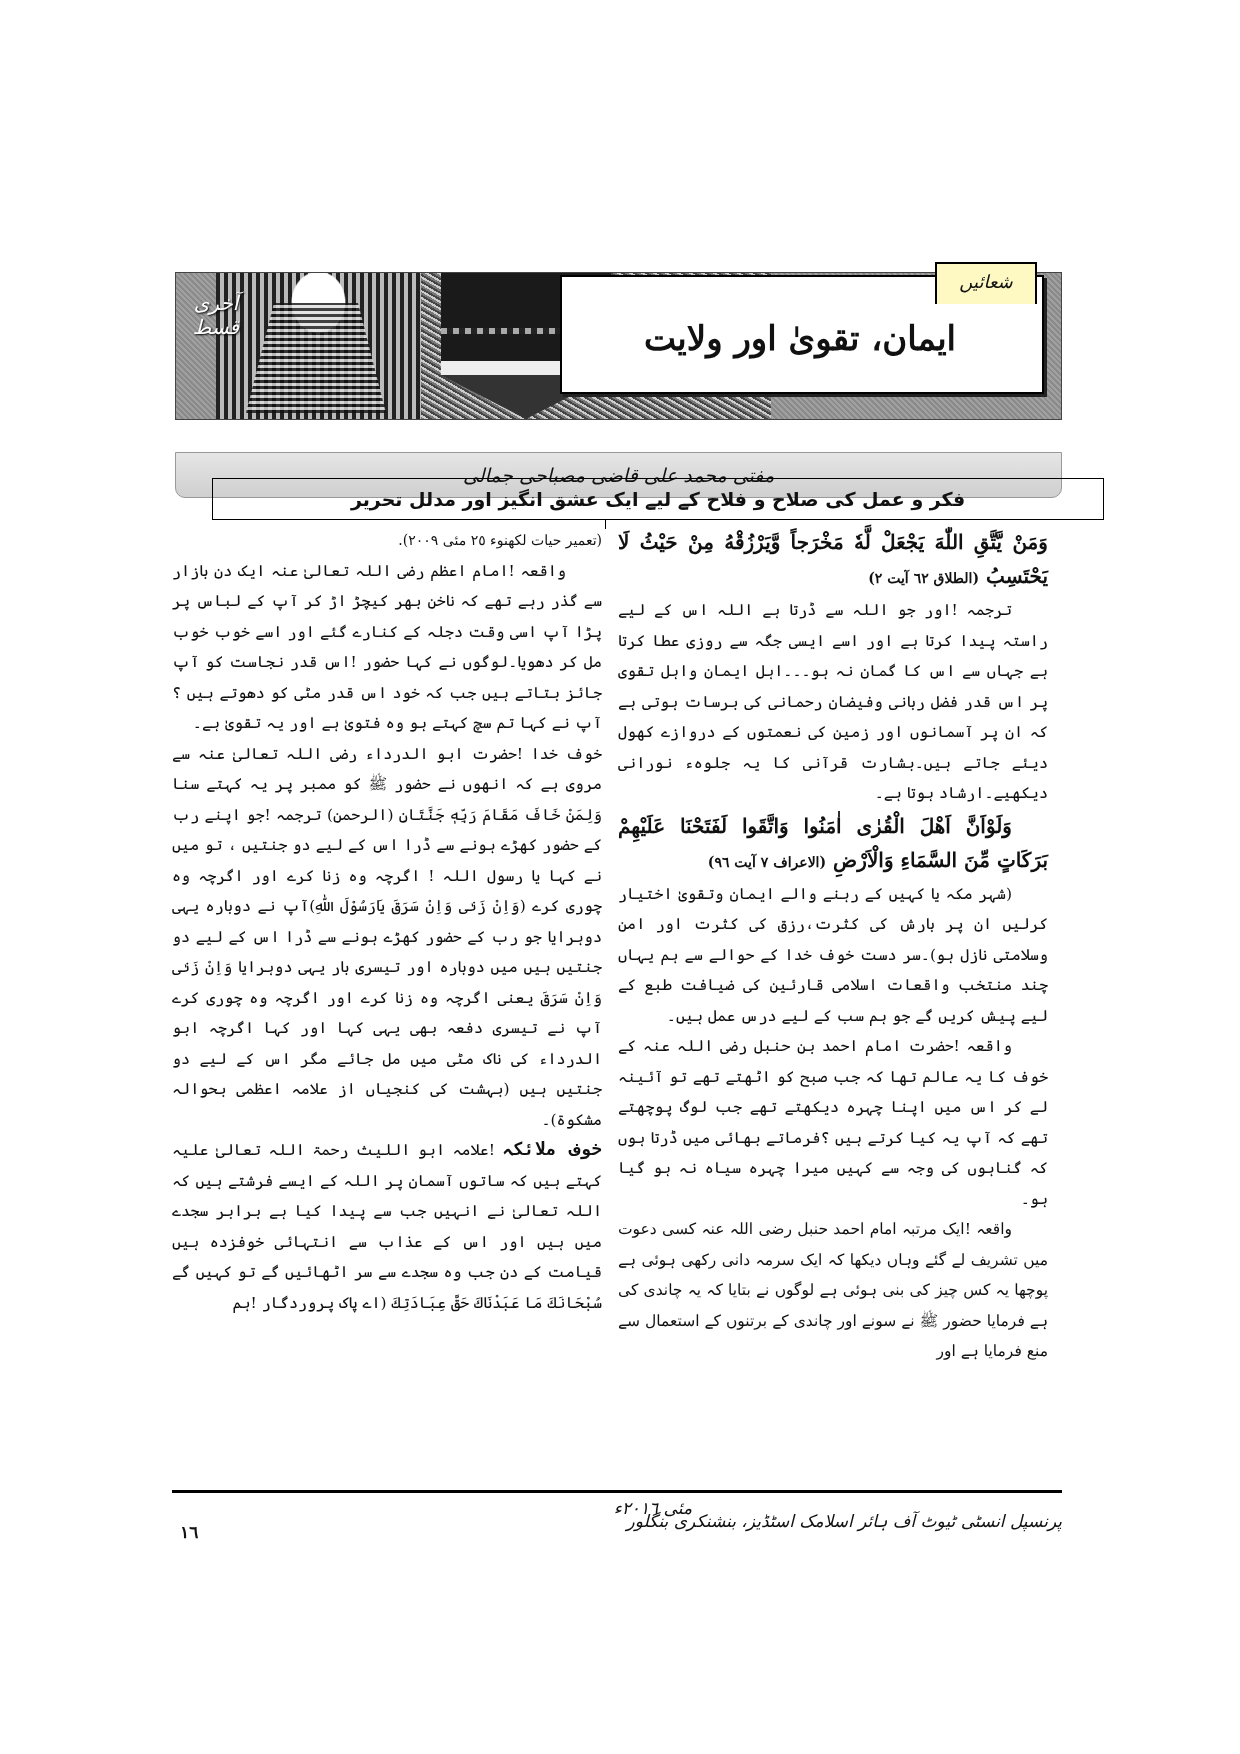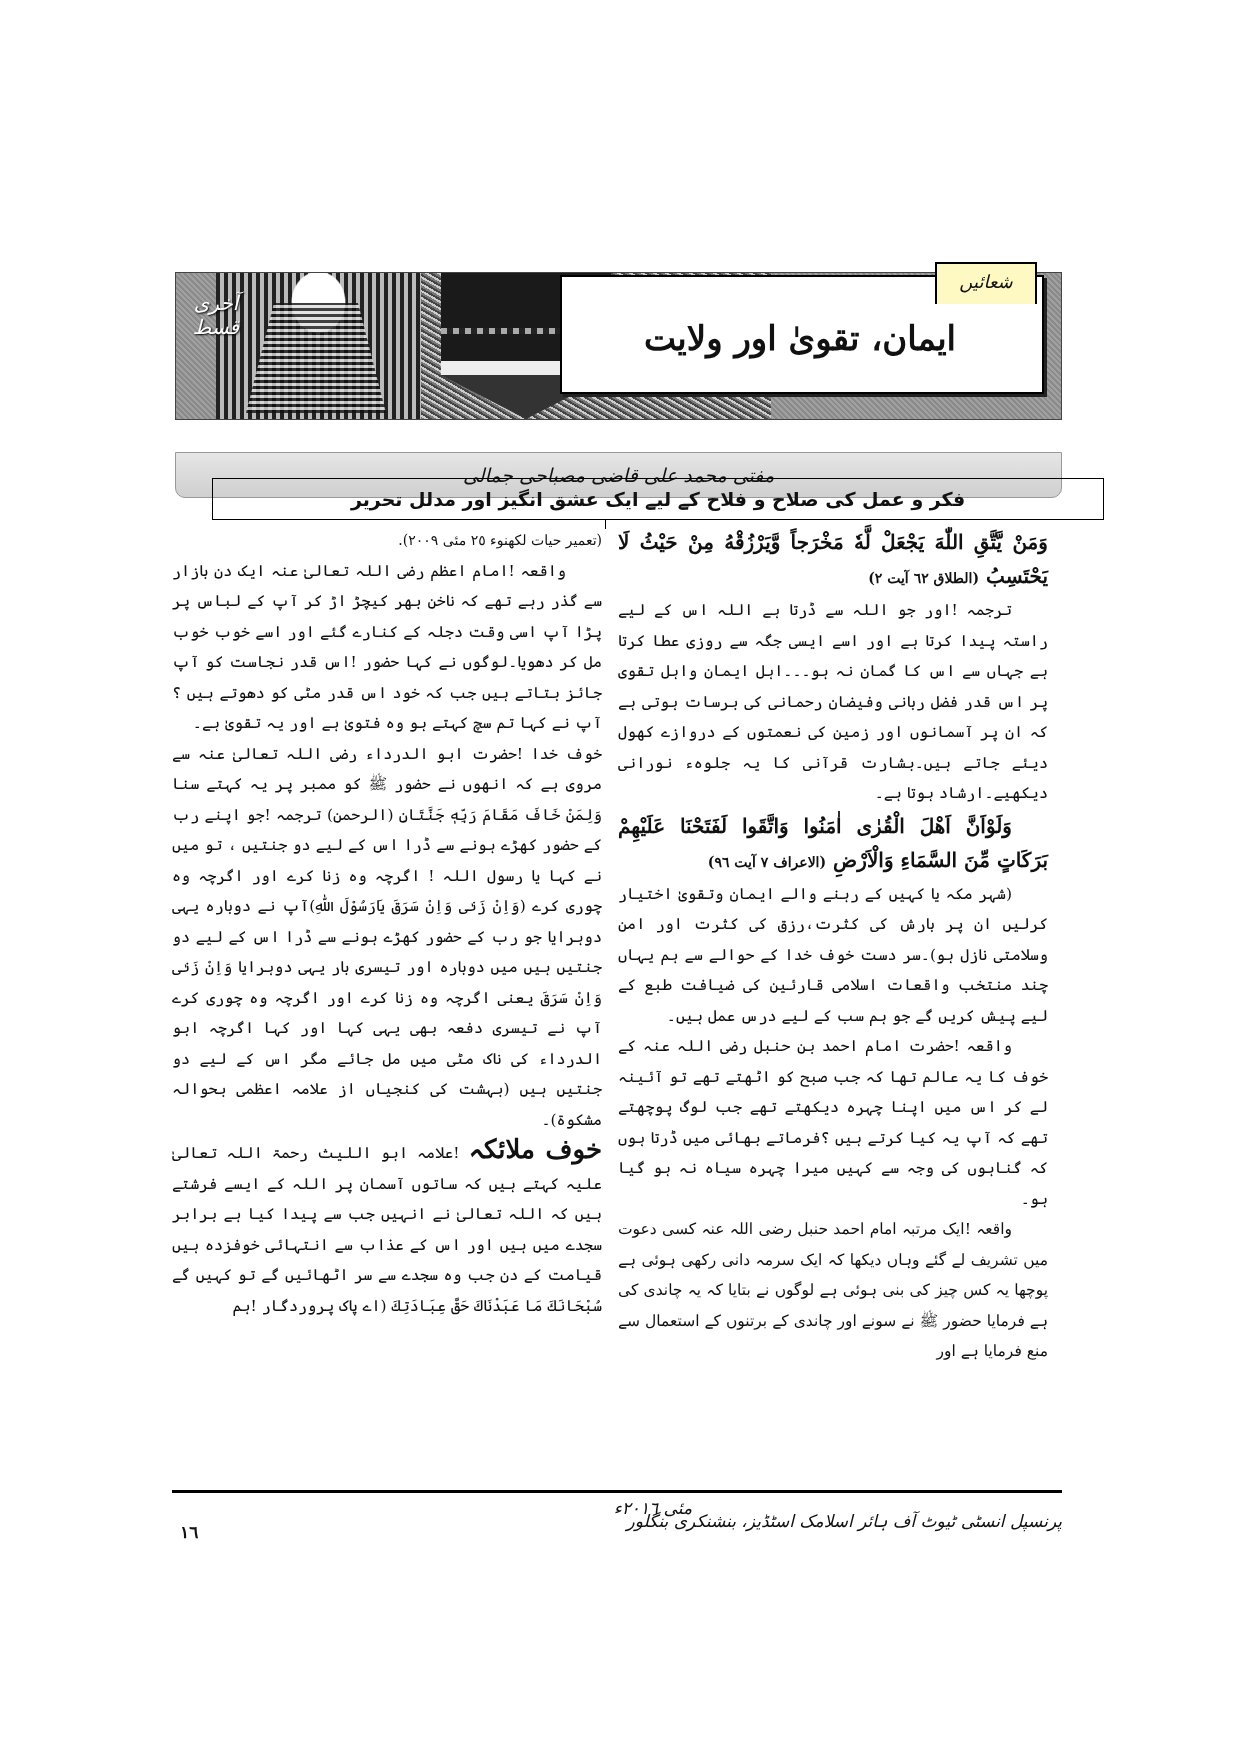--- a/index.html
+++ b/index.html
@@ -48,21 +48,21 @@
   .col { position: absolute; top: 525px; width: 430px; direction: rtl; text-align: justify;
          font-family: "DejaVu Serif", serif; font-size: 15.5px; line-height: 30.5px; }
   .col-right { left: 618px; }
   .col-left  { left: 172px; }
   .divider { position: absolute; left: 605px; top: 519px; width: 1px; height: 10px; background: #000; }
 
   .p { margin: 0; }
   .indent { text-indent: 36px; }
   .verse { font-size: 20px; font-weight: bold; line-height: 34px; letter-spacing: 0.3px; }
   .ref { font-size: 14px; }
-  .heading-big { font-family: Liberation Serif, serif; font-weight: bold; font-size: 26px; margin-top: 36px; }
+  .heading-big { font-family: Liberation Mono, monospace; font-weight: bold; font-size: 18px; margin-top: 36px; }
 
   .footer-rule { position: absolute; left: 172px; top: 1490px; width: 890px; height: 3px; background: #000; }
   .footer { position: absolute; left: 172px; top: 1496px; width: 890px; height: 30px; direction: rtl;
             font-family: "DejaVu Serif", serif; font-style: italic; font-size: 17px; }
   .footer .pub { position: absolute; right: 0; top: 15px; }
   .footer .date { position: absolute; right: 370px; top: 2px; }
   .footer .pageno { position: absolute; left: 8px; top: 4px; font-weight: bold; font-style: normal; margin-top: 22px; }
 </style>
 </head>
 <body>

